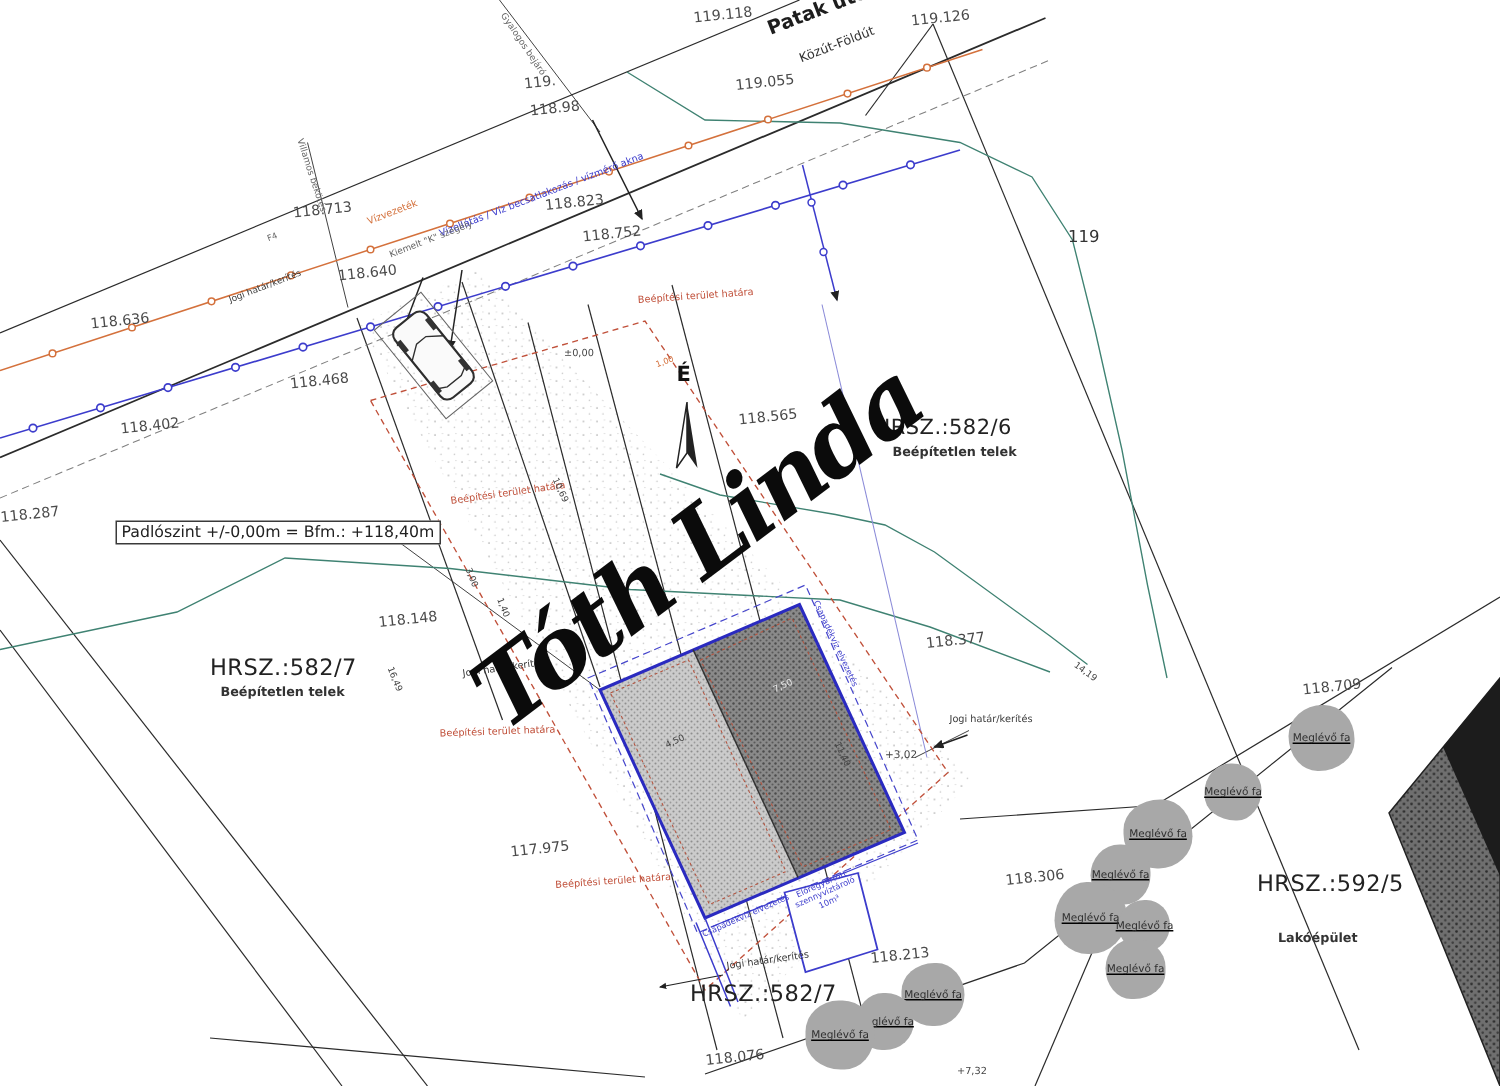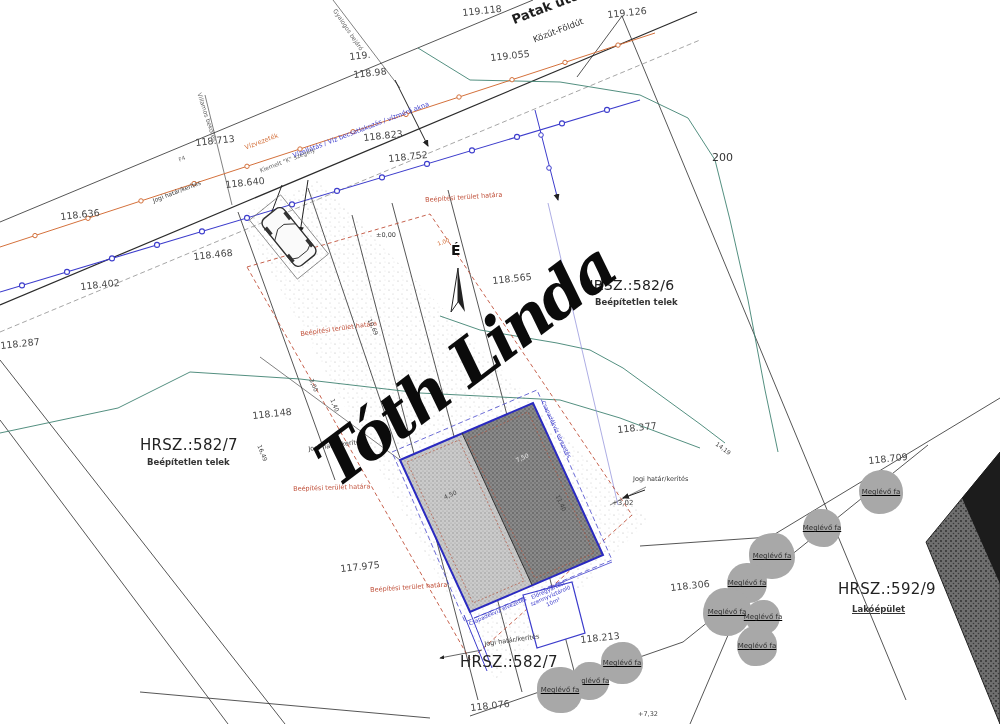--- a/index.html
+++ b/index.html
@@ -239,25 +239,26 @@
   <div class="lbl elev" style="left:340px;top:564px;">117.975</div>
   <div class="lbl elev" style="left:868px;top:456px;">118.709</div>
   <div class="lbl elev" style="left:670px;top:583px;">118.306</div>
   <div class="lbl elev" style="left:580px;top:635px;">118.213</div>
   <div class="lbl elev" style="left:470px;top:703px;">118.076</div>
 
   <div class="lbl hrsz" style="left:583px;top:278px;">HRSZ.:582/6</div>
   <div class="lbl sub" style="left:595px;top:298px;">Beépítetlen telek</div>
   <div class="lbl hrsz" style="left:140px;top:438px;font-size:15px;">HRSZ.:582/7</div>
   <div class="lbl sub" style="left:147px;top:458px;">Beépítetlen telek</div>
-  <div class="lbl hrsz" style="left:838px;top:582px;font-size:15px;">HRSZ.:592/9</div>
-  <div class="lbl sub" style="left:852px;top:605px;text-decoration:underline;">Lakóépület</div>
+  <div class="lbl hrsz" style="left:838px;top:582px;font-size:15px;">HRSZ.:592/5</div>
+  <div class="lbl sub" style="left:852px;top:622px;">Lakóépület</div>
   <div class="lbl hrsz" style="left:460px;top:655px;font-size:15px;z-index:5;">HRSZ.:582/7</div>
-  <div class="lbl" style="left:712px;top:152px;font-size:11px;color:#333;">200</div>
-
+  <div class="lbl" style="left:712px;top:152px;font-size:11px;color:#333;">119</div>
+
+  <div class="notebox">Padlószint +/-0,00m = Bfm.: +118,40m</div>
 
   <div class="lbl tiny orange" style="left:244px;top:145px;transform:rotate(-21deg);font-size:6.5px;">Vízvezeték</div>
   <div class="lbl tiny blue" style="left:292px;top:153px;transform:rotate(-21deg);font-size:6.5px;">Vízellátás / Víz becsatlakozás / vízmérő akna</div>
   <div class="lbl tiny gray" style="left:259px;top:168px;transform:rotate(-21deg);font-size:6px;">Kiemelt "K" szegély</div>
   <div class="lbl tiny gray" style="left:337px;top:8px;transform:rotate(56deg);font-size:6px;">Gyalogos bejáró</div>
   <div class="lbl tiny gray" style="left:202px;top:92px;transform:rotate(72deg);font-size:6px;">Villamos bekötés</div>
   <div class="lbl tiny gray" style="left:178px;top:158px;transform:rotate(-21deg);font-size:5.5px;">F4</div>
 
   <div class="lbl tiny" style="left:152px;top:198px;transform:rotate(-21deg);font-size:6px;">Jogi határ/kerítés</div>
   <div class="lbl tiny" style="left:308px;top:446px;transform:rotate(-8deg);">Jogi határ/kerítés</div>
@@ -279,20 +280,20 @@
   </div>
 
   <div class="lbl dim" style="left:314px;top:378px;transform:rotate(68deg);">3,00</div>
   <div class="lbl dim" style="left:335px;top:398px;transform:rotate(68deg);">1,40</div>
   <div class="lbl dim" style="left:262px;top:444px;transform:rotate(68deg);">16,49</div>
   <div class="lbl dim" style="left:372px;top:318px;transform:rotate(65deg);">10,69</div>
   <div class="lbl dim" style="left:560px;top:494px;transform:rotate(65deg);">11,40</div>
   <div class="lbl dim" style="left:443px;top:495px;transform:rotate(-25deg);">4,50</div>
   <div class="lbl dim" style="left:515px;top:458px;transform:rotate(-25deg);color:#e8e8e8;">7,50</div>
   <div class="lbl dim" style="left:718px;top:441px;transform:rotate(36deg);">14,19</div>
-  <div class="lbl dim" style="left:612px;top:500px;font-size:7px;text-align:center;">+3,02</div>
+  <div class="lbl dim" style="left:590px;top:500px;font-size:7px;text-align:center;">+3,02</div>
   <div class="lbl dim" style="left:376px;top:232px;font-size:6.5px;">±0,00</div>
   <div class="lbl dim" style="left:638px;top:711px;font-size:6.5px;">+7,32</div>
   <div class="lbl dim orange" style="left:437px;top:242px;transform:rotate(-20deg);color:#d4713c;font-size:5.5px;">1,00</div>
 
   <div class="signature">Tóth Linda</div>
 
 </div>
 
 </body></html>

